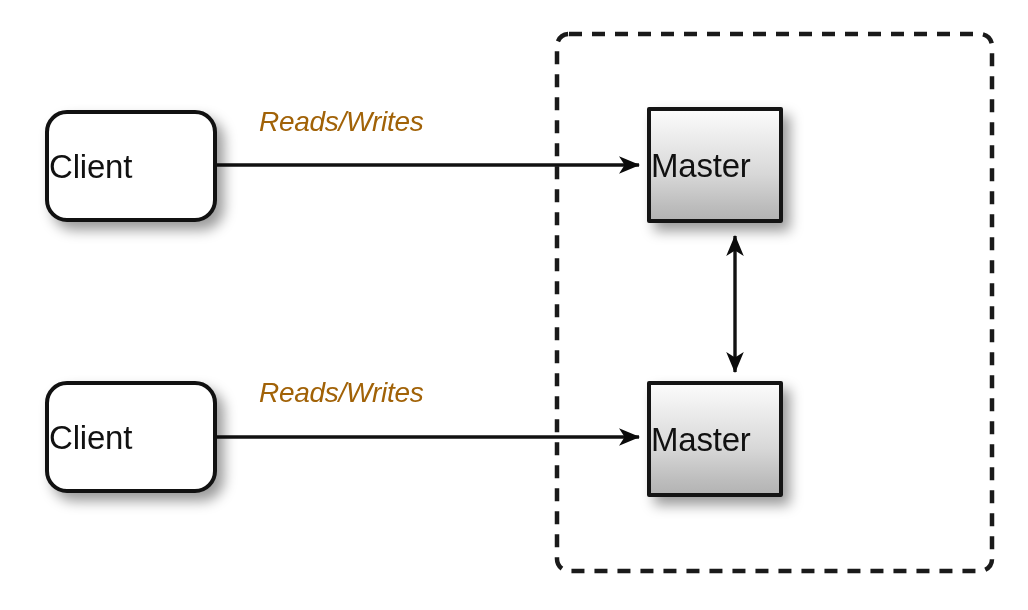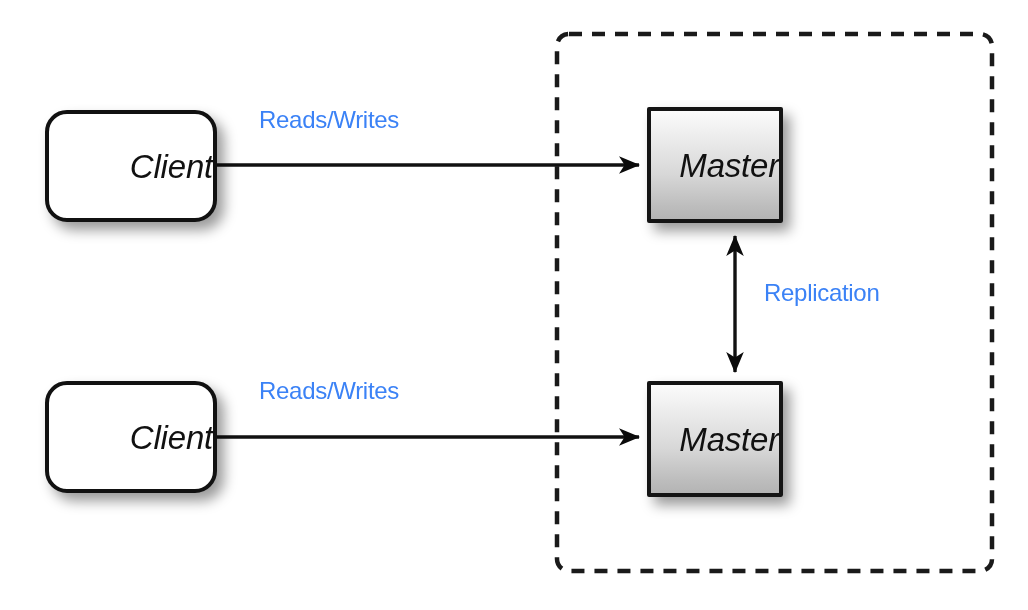--- a/index.html
+++ b/index.html
@@ -25,24 +25,23 @@
     width: 1028px;
     height: 610px;
   }
 
   
   .node {
     position: absolute;
     box-sizing: border-box;
     display: flex;
     align-items: center;
-    justify-content: flex-end;
+    justify-content: flex-start;
     color: #111111;
     white-space: nowrap;
-    font-style: italic;
   }
   .node-label {
     display: block;
     line-height: 1;
     letter-spacing: -0.2px;
   }
 
   .client-node {
     width: 172px;
     height: 112px;
@@ -65,25 +64,26 @@
 
   
   #client-top      { left: 45px;  top: 110px; }
   #client-bottom   { left: 45px;  top: 381px; }
   #master-top      { left: 647px; top: 107px; }
   #master-bottom   { left: 647px; top: 381px; }
 
   
   .edge-label {
     position: absolute;
-    font-size: 24px;
-    color: #3b82f6;
+    font-size: 28px;
+    color: #a16207;
     white-space: nowrap;
     letter-spacing: -0.3px;
     line-height: 1;
+    font-style: italic;
   }
   #label-rw-top    { left: 259px; top: 108px; }
   #label-rw-bottom { left: 259px; top: 379px; }
   #label-replication { left: 764px; top: 281px; }
 </style>
 </head>
 <body>
 
 <div id="diagram-canvas">
 
@@ -125,15 +125,14 @@
   </div>
 
   <div class="node master-node" id="master-bottom">
     <span class="node-label">Master</span>
   </div>
 
   <div class="edge-label" id="label-rw-top">Reads/Writes</div>
 
   <div class="edge-label" id="label-rw-bottom">Reads/Writes</div>
 
-  <div class="edge-label" id="label-replication">Replication</div>
 
 </div>
 
 </body></html>

